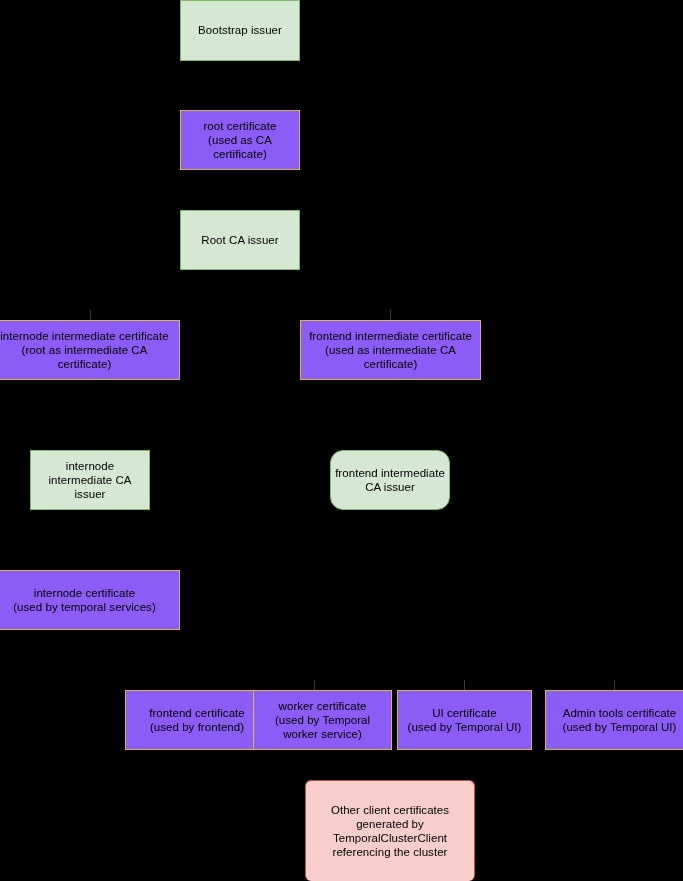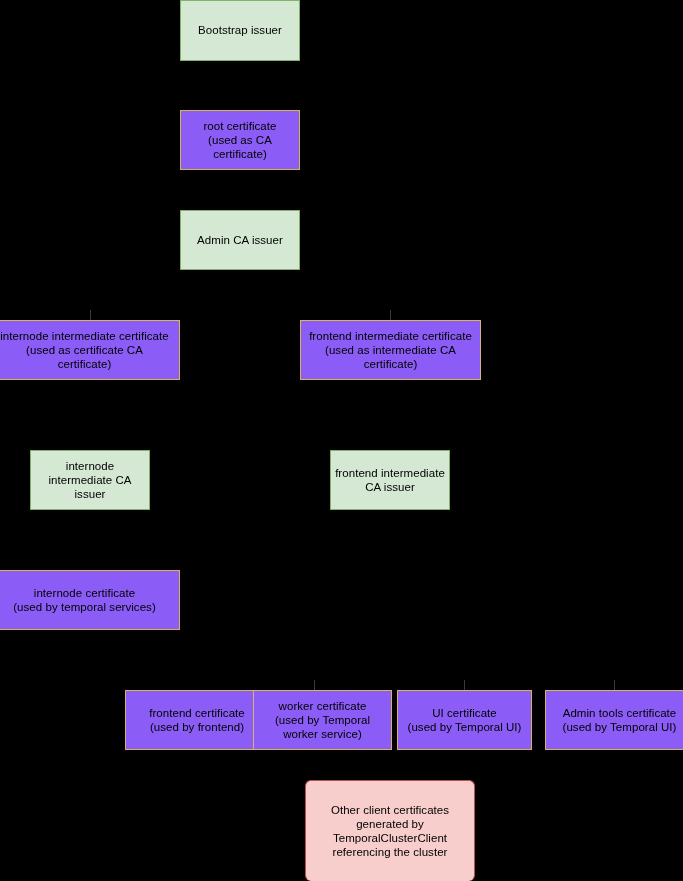--- a/index.html
+++ b/index.html
@@ -65,31 +65,31 @@
 <div id="canvas">
     <div class="connector" style="left: 90px; top: 310px; height: 10px;"></div>
     <div class="connector" style="left: 390px; top: 310px; height: 10px;"></div>
     <div class="connector" style="left: 314px; top: 680px; height: 10px;"></div>
     <div class="connector" style="left: 464px; top: 680px; height: 10px;"></div>
     <div class="connector" style="left: 614px; top: 680px; height: 10px;"></div>
     <div class="node green" style="left: 180px; top: 0px; width: 120px; height: 61px;"><span>Bootstrap issuer</span></div>
     <div class="node yellow" style="left: 180px; top: 110px; width: 120px; height: 60px;"><span>root certificate
 (used as CA
 certificate)</span></div>
-    <div class="node green" style="left: 180px; top: 210px; width: 120px; height: 60px;"><span>Admin CA issuer</span></div>
+    <div class="node green" style="left: 180px; top: 210px; width: 120px; height: 60px;"><span>Root CA issuer</span></div>
     <div class="node yellow clip-left" style="left: -10px; top: 320px; width: 190px; height: 60px;"><span>internode intermediate certificate
-(used as certificate CA
+(root as intermediate CA
 certificate)</span></div>
     <div class="node yellow" style="left: 300px; top: 320px; width: 181px; height: 60px;"><span>frontend intermediate certificate
 (used as intermediate CA
 certificate)</span></div>
     <div class="node green" style="left: 30px; top: 450px; width: 120px; height: 60px;"><span>internode
 intermediate CA
 issuer</span></div>
-    <div class="node green" style="left: 330px; top: 450px; width: 120px; height: 60px;"><span>frontend intermediate
+    <div class="node green" style="left: 330px; top: 450px; width: 120px; height: 60px; border-radius: 13px;"><span>frontend intermediate
 CA issuer</span></div>
     <div class="node yellow clip-left" style="left: -10px; top: 570px; width: 190px; height: 60px;"><span>internode certificate
 (used by temporal services)</span></div>
     <div class="node yellow" style="left: 98px; top: 690px; width: 144px; height: 60px; margin-left: 27px;"><span>frontend certificate
 (used by frontend)</span></div>
     <div class="node yellow" style="left: 253px; top: 690px; width: 139px; height: 60px;"><span>worker certificate
 (used by Temporal
 worker service)</span></div>
     <div class="node yellow" style="left: 397px; top: 690px; width: 135px; height: 60px;"><span>UI certificate
 (used by Temporal UI)</span></div>

